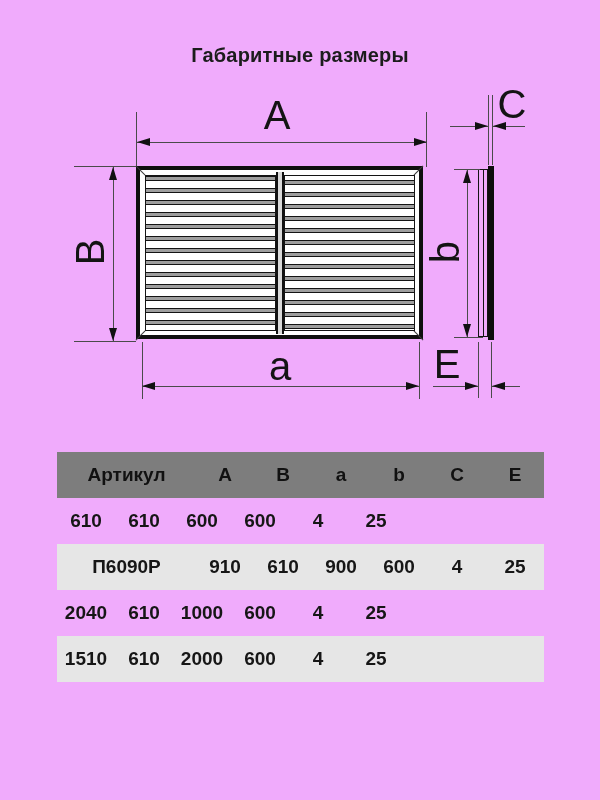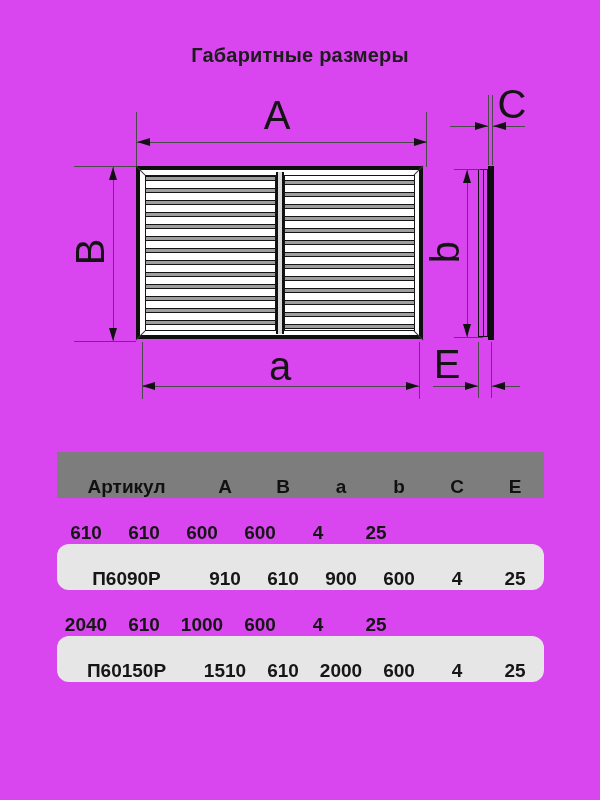--- a/index.html
+++ b/index.html
@@ -1,16 +1,16 @@
 <!DOCTYPE html>
 <html><head>
 <meta charset="utf-8">
 <style>
   html,body{margin:0;padding:0;background:#fff;}
-  .canvas{position:relative;width:600px;height:800px;background:#d946ef;overflow:hidden;
+  .canvas{position:relative;width:600px;height:800px;background:#f0abfc;overflow:hidden;
           font-family:"Liberation Sans",sans-serif;}
   .title{position:absolute;top:44px;left:0;width:600px;text-align:center;
          font-weight:700;font-size:20px;letter-spacing:.2px;color:#1c1c1c;}
 
   
   .frame{position:absolute;left:136px;top:166px;width:287px;height:173px;
          box-sizing:border-box;border:4px solid #0f0f0f;background:#fff;}
   .louver{position:absolute;box-sizing:border-box;border:1px solid #141414;}
   .louver.left{left:145px;top:175px;width:131px;height:156px;
     background:repeating-linear-gradient(180deg,#141414 0 1px,#9e9e9e 1px 4px,#141414 4px 5px,#ffffff 5px 12px);}
@@ -31,23 +31,23 @@
   .dlabel.rot{display:flex;align-items:center;justify-content:center;transform:rotate(-90deg);}
   .ar{position:absolute;width:0;height:0;}
   .ar.l{border-top:4px solid transparent;border-bottom:4px solid transparent;border-right:13px solid #111;}
   .ar.r{border-top:4px solid transparent;border-bottom:4px solid transparent;border-left:13px solid #111;}
   .ar.u{border-left:4px solid transparent;border-right:4px solid transparent;border-bottom:13px solid #111;}
   .ar.d{border-left:4px solid transparent;border-right:4px solid transparent;border-top:13px solid #111;}
 
   
   .tbl{position:absolute;left:57px;top:452px;width:487px;
        font-weight:700;font-size:19px;color:#161616;}
-  .trow{display:flex;height:46px;align-items:flex-end;}
+  .trow{display:flex;height:46px;align-items:center;}
   .trow.thead{background:#7d7d7d;color:#111;}
-  .trow.alt{background:#e6e6e6;border-radius:12px;}
+  .trow.alt{background:#e6e6e6;}
   .c0{width:139px;text-align:center;}
   .c{width:58px;text-align:center;}
 </style>
 </head>
 <body>
 
 <div class="canvas">
 
   <div class="title">Габаритные размеры</div>
 
@@ -156,21 +156,20 @@
     </div>
     <div class="trow">
       <div class="c">2040</div>
       <div class="c">610</div>
       <div class="c">1000</div>
       <div class="c">600</div>
       <div class="c">4</div>
       <div class="c">25</div>
     </div>
     <div class="trow alt">
-      <div class="c0">П60150Р</div>
       <div class="c">1510</div>
       <div class="c">610</div>
       <div class="c">2000</div>
       <div class="c">600</div>
       <div class="c">4</div>
       <div class="c">25</div>
     </div>
   </div>
 
 </div>

